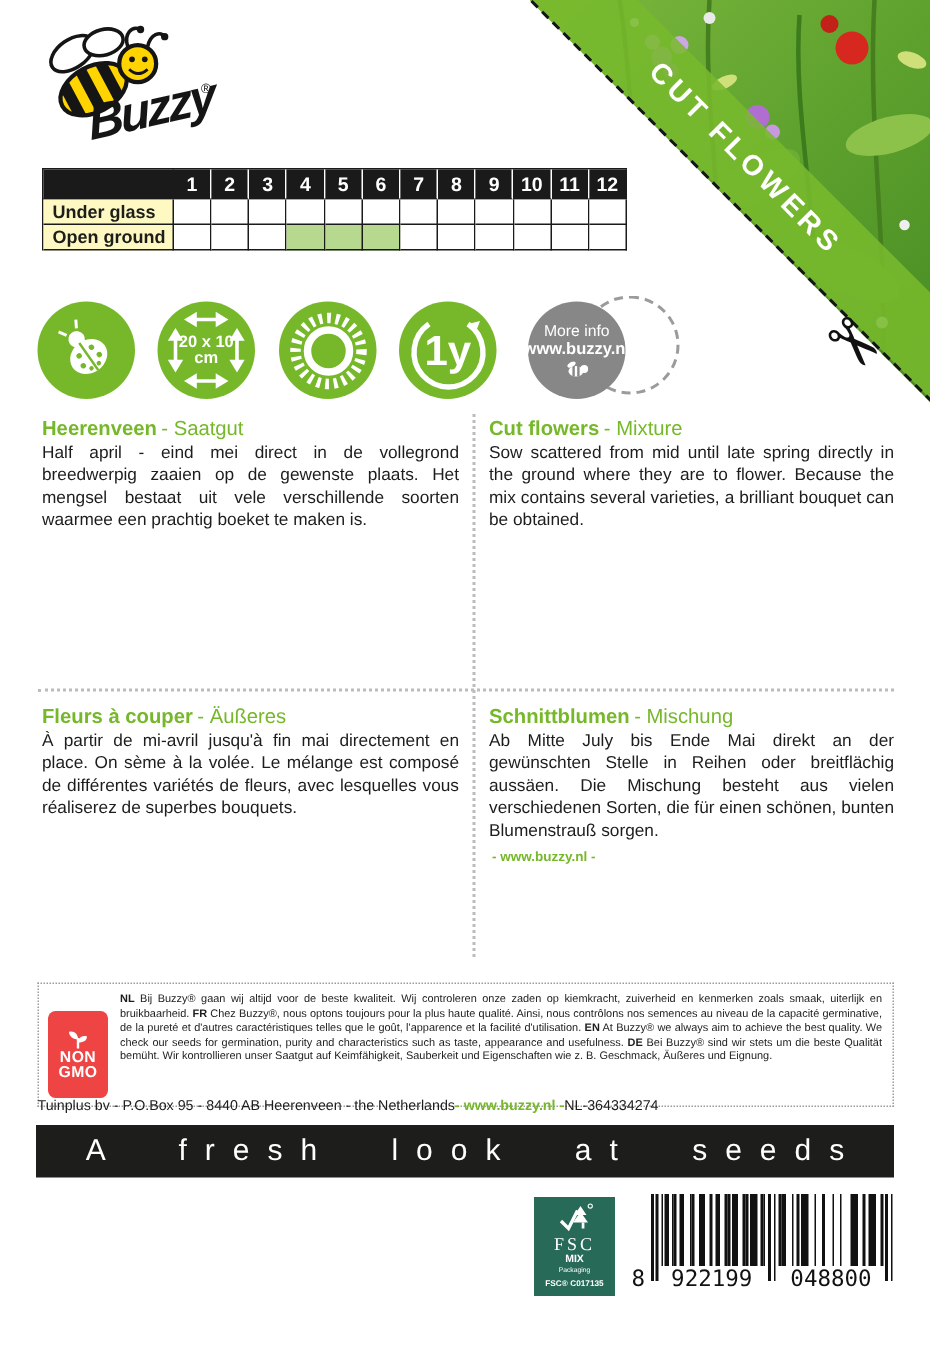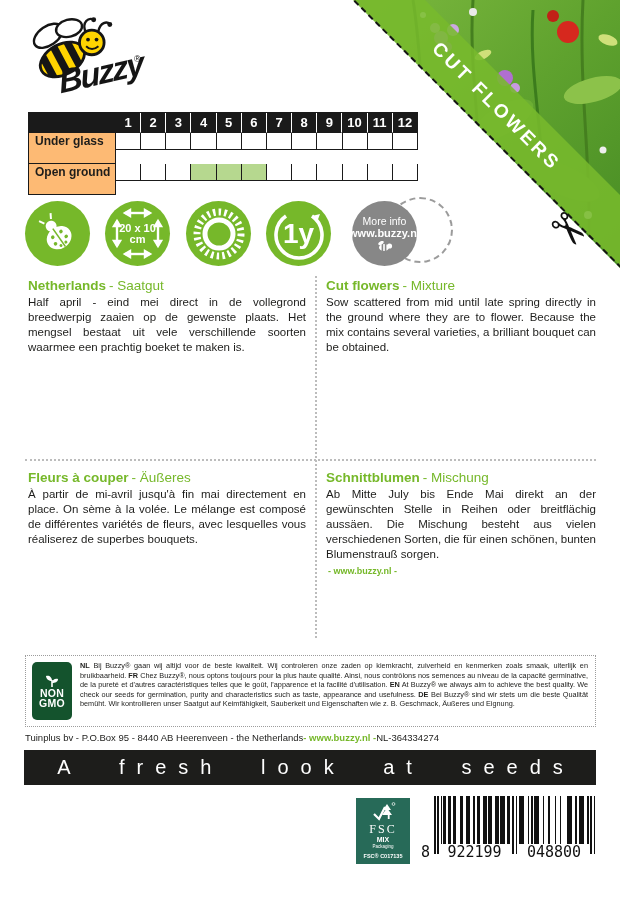--- a/index.html
+++ b/index.html
@@ -40,21 +40,21 @@
   
   .cal { position:absolute; left:28px; top:112px; width:390px; border-left:1px solid #1a1a1a; border-top:1px solid #1a1a1a; }
   .cal-row { display:flex; }
   .cal-label, .cal-cell, .cal-h, .cal-hlabel { border-right:1px solid #1a1a1a; border-bottom:1px solid #1a1a1a; }
   .cal-hlabel { width:87px; height:20px; background:#1a1a1a; }
   .cal-h {
     width:25.2px; height:20px; background:#1a1a1a; color:#fff; font-weight:bold; font-size:13px;
     display:flex; align-items:center; justify-content:center; border-right:1px solid #fff;
   }
   .cal-h:last-child { border-right:1px solid #1a1a1a; }
-  .cal-label { width:87px; height:31px; font-weight:bold; font-size:12px; padding:1px 0 0 6px; background:#fdba74; }
+  .cal-label { width:87px; height:17px; font-weight:bold; font-size:12px; padding:1px 0 0 6px; background:#fef9c3; }
   .cal-cell { width:25.2px; height:17px; background:#fff; }
   
   .circ {
     position:absolute; top:201px; width:65px; height:65px; border-radius:50%;
     background:#76b82a; display:flex; align-items:center; justify-content:center; flex-direction:column;
   }
   .circ svg { display:block; }
   .spacing-txt { color:#fff; font-size:11px; font-weight:bold; line-height:11px; text-align:center; }
   .annual-lbl { position:absolute; color:#fff; font-size:28px; font-weight:bold; }
   .dash-ring {
@@ -75,22 +75,22 @@
   .sec p { font-size:11.5px; line-height:15px; text-align:justify; color:#1d1d1b; }
   .v-div { position:absolute; left:315px; top:276px; height:362px; border-left:2px dotted #bcbcbc; }
   .h-div { position:absolute; left:25px; top:459px; width:571px; border-top:2px dotted #bcbcbc; }
   .buzzy-link { position:absolute; left:328px; top:566px; font-size:9px; font-weight:bold; color:#76b82a; }
   
   .legal {
     position:absolute; left:25px; top:655px; width:571px; min-height:72px;
     border:1px dotted #9c9c9c; display:flex; padding:5px 7px 5px 6px;
   }
   .nongmo {
-    width:40px; height:58px; background:#14532d; border-radius:5px; flex:none;
-    display:flex; flex-direction:column; align-items:center; justify-content:center; margin-top:1px;
+    width:40px; height:58px; background:#ef4444; border-radius:5px; flex:none;
+    display:flex; flex-direction:column; align-items:center; justify-content:center; margin-top:13px;
   }
   .nongmo .ng-t { color:#fff; font-weight:bold; font-size:10.5px; line-height:10.5px; letter-spacing:0.3px; }
   .legal-text { font-size:7.3px; line-height:9.6px; text-align:justify; padding-left:8px; color:#1d1d1b; }
   .legal-text b { font-weight:bold; }
   
   .addr-row {
     position:absolute; left:25px; top:732px; width:571px; display:flex;
     justify-content:flex-start; font-size:9.5px;
   }
   .addr-row .site { color:#76b82a; font-weight:bold; }
@@ -316,21 +316,21 @@
     <svg width="16" height="11" viewBox="0 0 16 11" style="margin-top:2px">
       <ellipse cx="7" cy="6.5" rx="5" ry="3.5" fill="#fff"></ellipse>
       <rect x="4.6" y="3" width="1.6" height="7" fill="#878787"></rect>
       <rect x="7.8" y="3" width="1.6" height="7" fill="#878787"></rect>
       <circle cx="12.5" cy="5" r="2.6" fill="#fff"></circle>
       <ellipse cx="4" cy="2" rx="3" ry="1.6" fill="#fff" transform="rotate(-30 4 2)"></ellipse>
     </svg>
   </div>
 
   <div class="sec sec-nl">
-    <h3><span>Netherlands</span><span class="sub">- Saatgut</span></h3>
+    <h3><span>Heerenveen</span><span class="sub">- Saatgut</span></h3>
     <p>Half april - eind mei direct in de vollegrond breedwerpig zaaien op de gewenste plaats. Het mengsel bestaat uit vele verschillende soorten waarmee een prachtig boeket te maken is.</p>
   </div>
   <div class="sec sec-en">
     <h3><span>Cut flowers</span><span class="sub">- Mixture</span></h3>
     <p>Sow scattered from mid until late spring directly in the ground where they are to flower. Because the mix contains several varieties, a brilliant bouquet can be obtained.</p>
   </div>
   <div class="sec sec-fr">
     <h3><span>Fleurs à couper</span><span class="sub">- Äußeres</span></h3>
     <p>À partir de mi-avril jusqu'à fin mai directement en place. On sème à la volée. Le mélange est composé de différentes variétés de fleurs, avec lesquelles vous réaliserez de superbes bouquets.</p>
   </div>

